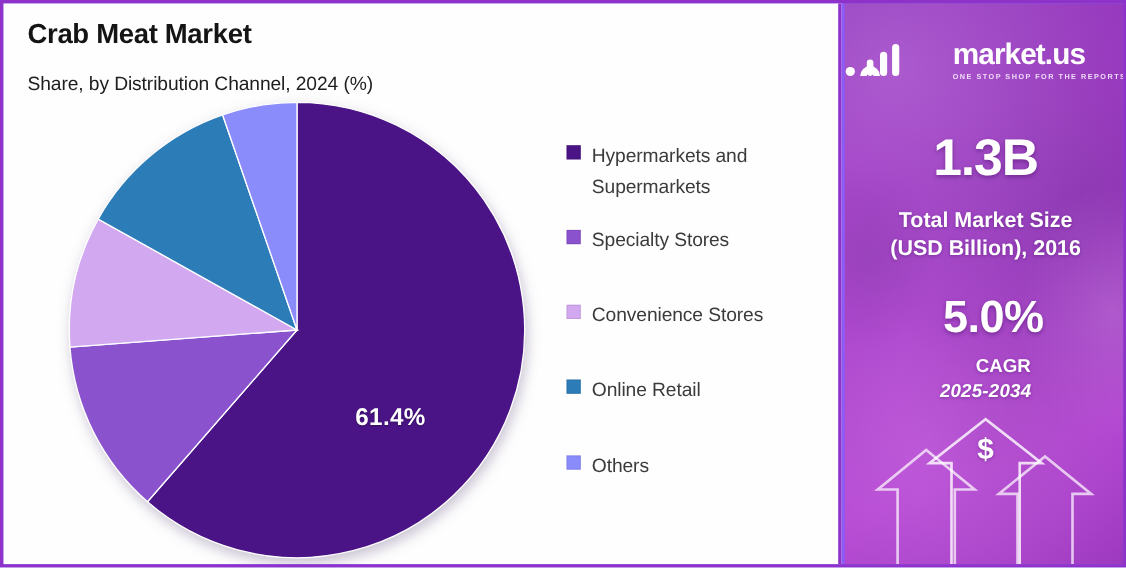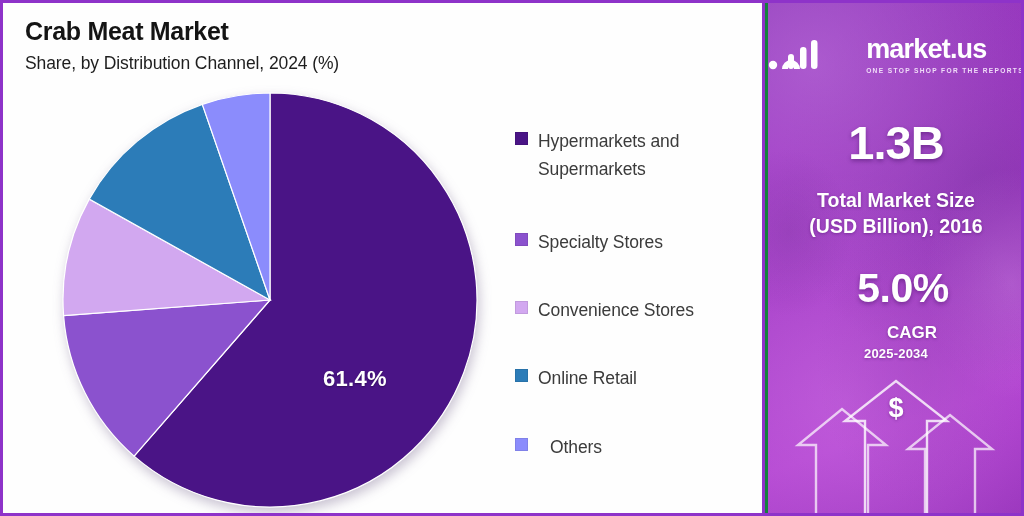--- a/index.html
+++ b/index.html
@@ -4,39 +4,39 @@
 <style>
   * { margin:0; padding:0; box-sizing:border-box; }
   html, body {
     width:1024px; height:516px;
     font-family:"Liberation Sans", sans-serif;
     background:#ffffff;
   }
   #page {
     position:relative;
     width:1024px; height:516px;
-    background:#15803d;
+    background:#8b5cf6;
     border:3px solid #8e33c9;
     overflow:hidden;
   }
 
   
   #chart-panel {
     position:absolute; left:0; top:0;
     width:762px; height:510px;
     background:#fefefe;
     border-right:3px solid #8e33c9;
   }
   #title-block { position:absolute; left:22px; top:14px; }
   #chart-title {
     font-size:25px; font-weight:bold; color:#141414;
     letter-spacing:-0.3px; line-height:1.15;
   }
   #chart-subtitle {
-    margin-top:7px;
+    margin-top:20px;
     font-size:17.5px; font-weight:400; color:#1e1e1e;
     letter-spacing:-0.1px;
   }
 
   
   #pie-wrap {
     position:absolute; left:58px; top:88px;
     width:424px; height:420px;
   }
   #pie {
@@ -52,21 +52,21 @@
     letter-spacing:0.3px;
   }
 
   
   #legend {
     position:absolute; left:512px; top:124px;
     width:240px;
   }
   .legend-item {
     display:flex; align-items:flex-start;
-    margin-bottom:44px;
+    margin-bottom:20px;
   }
   .legend-swatch {
     width:13px; height:13px;
     flex:0 0 13px;
     margin-top:5px; margin-right:10px;
     border:1px solid rgba(0,0,0,0.08);
   }
   .legend-label {
     font-size:17.5px; color:#3b3b3b;
     line-height:1.62; letter-spacing:-0.1px;
@@ -134,23 +134,24 @@
   }
   #cagr-label {
     position:absolute; left:16px; top:320px; width:100%;
     text-align:center;
     font-size:17px; font-weight:bold; color:#ffffff;
     text-shadow:0 1px 3px rgba(60,10,90,0.4);
   }
   #cagr-period {
     position:absolute; left:0; top:343px; width:100%;
     text-align:center;
-    font-size:13px; font-weight:bold; color:#ffffff;
+    font-size:17px; font-weight:bold; color:#ffffff;
     letter-spacing:0.2px;
     text-shadow:0 1px 3px rgba(60,10,90,0.4);
+    font-style:italic;
   }
   #growth-graphic {
     position:absolute; left:0; bottom:0; width:100%; height:140px;
   }
   #dollar-sign {
     position:absolute; left:0; top:390px; width:100%;
     text-align:center;
     font-size:27px; font-weight:bold; color:#ffffff;
     text-shadow:0 1px 3px rgba(60,10,90,0.4);
   }
@@ -191,21 +192,21 @@
         <span class="legend-label">Specialty Stores</span>
       </div>
       <div class="legend-item" style="margin-bottom:40px;">
         <span class="legend-swatch" style="background: rgb(210, 168, 240);"></span>
         <span class="legend-label">Convenience Stores</span>
       </div>
       <div class="legend-item" style="margin-bottom:40px;">
         <span class="legend-swatch" style="background: rgb(44, 124, 184);"></span>
         <span class="legend-label">Online Retail</span>
       </div>
-      <div class="legend-item" style="margin-bottom:16px;gap:12px;">
+      <div class="legend-item" style="margin-bottom:16px;">
         <span class="legend-swatch" style="background: rgb(139, 140, 252);"></span>
         <span class="legend-label">Others</span>
       </div>
     </div>
   </div>
 
   <div id="brand-panel">
     <div class="brand-inner">
 
       <div id="logo-row">

